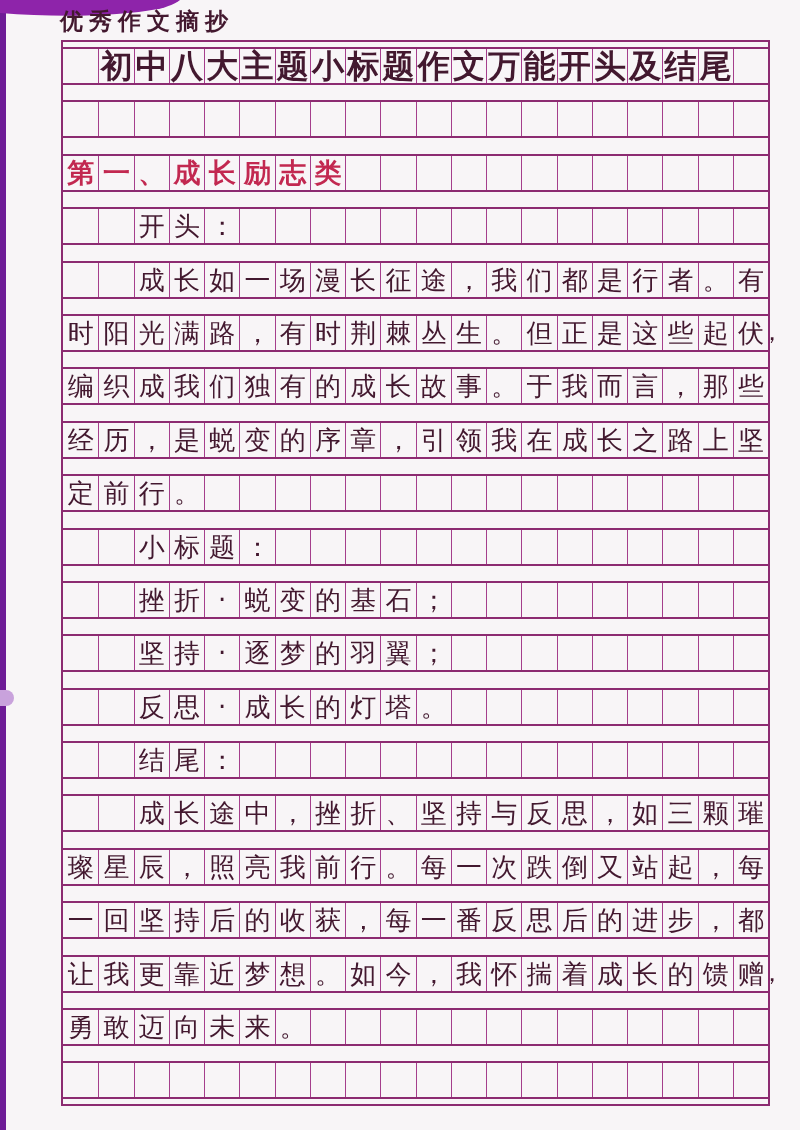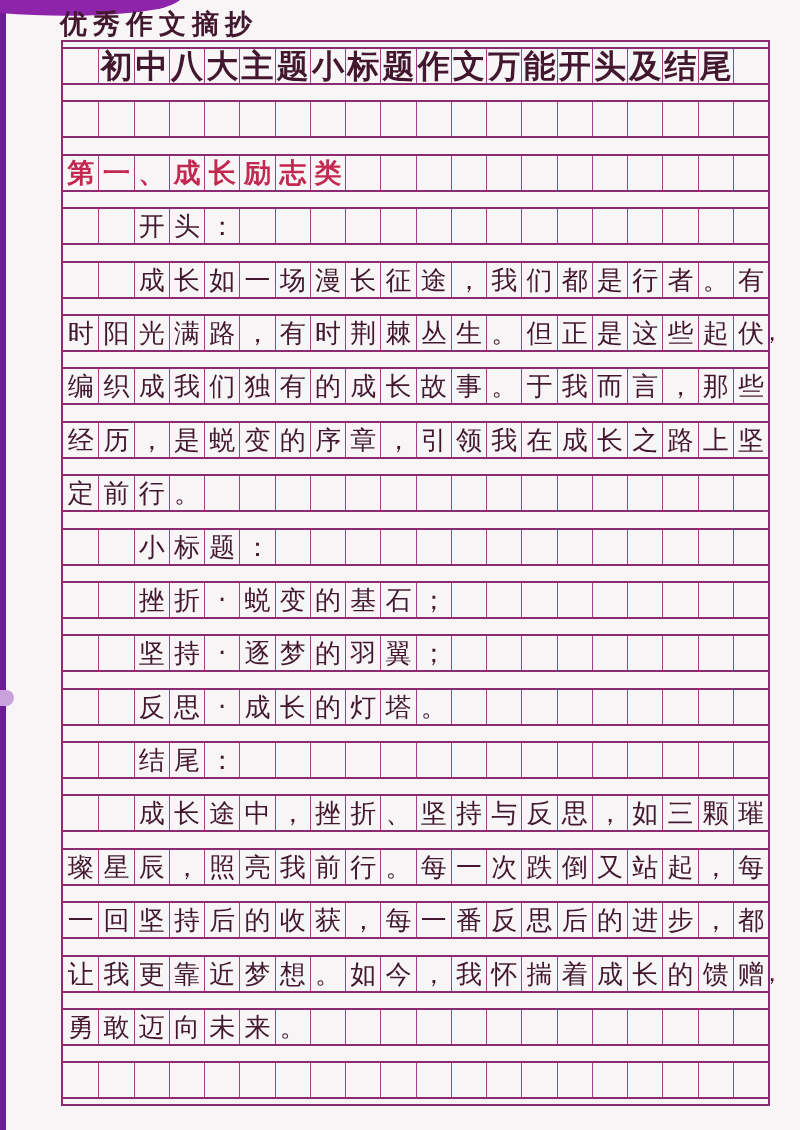--- a/index.html
+++ b/index.html
@@ -22,21 +22,21 @@
     position:absolute;left:0;top:0;width:6px;height:1130px;
     background:var(--bar);
   }
   .capsule{
     position:absolute;left:0;top:690px;width:14px;height:16px;
     background:var(--capsule);border-radius:0 8px 8px 0;
   }
   .swoosh{position:absolute;left:0;top:0;width:182px;height:22px;}
   .page-header{
     position:absolute;left:60px;top:6px;
-    font-size:27px;letter-spacing:6px;color:var(--body-text);
+    font-size:23px;letter-spacing:6px;color:var(--body-text);
     font-weight:bold;
   }
   .grid-wrap{
     position:absolute;left:61px;top:40px;width:709px;height:1066px;
     border:2px solid var(--grid-line);
     box-sizing:border-box;
     padding:5px 0;
   }
   .grid-row{
     position:relative;

